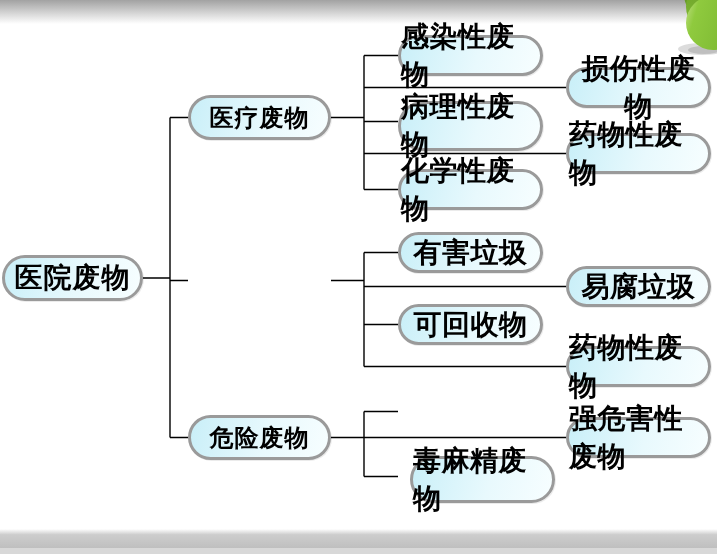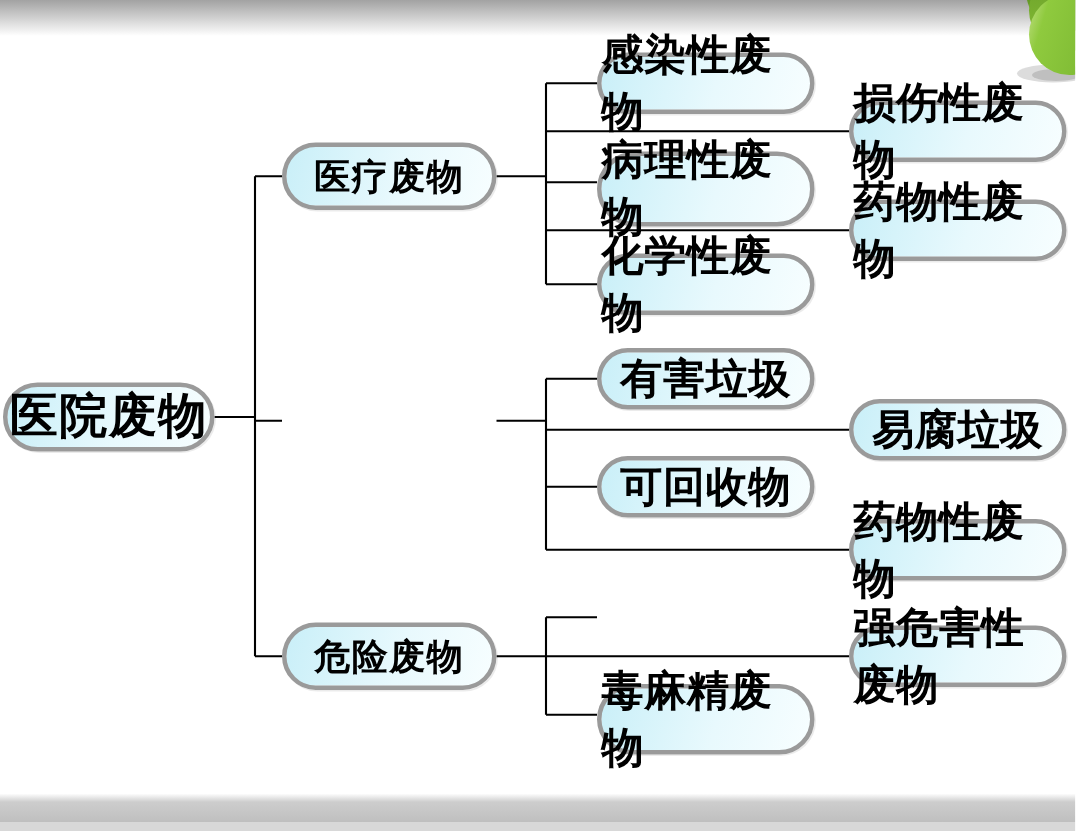--- a/index.html
+++ b/index.html
@@ -32,21 +32,21 @@
   .pill {
     position: absolute;
     box-sizing: border-box;
     border: 3px solid #9a9a9a;
     border-radius: 999px;
     background: linear-gradient(105deg, #c9eff8 0%, #e8f9fd 55%, #f7feff 100%);
     display: flex; align-items: center; justify-content: center;
     color: #000; font-weight: bold;
     box-shadow: 1px 1px 0 rgba(0,0,0,0.08);
   }
-  .lvl1 { font-size: 32px; letter-spacing: 1px; }
+  .lvl1 { font-size: 28px; letter-spacing: 1px; }
   .lvl2 { font-size: 24px; letter-spacing: 1px; }
   .lvl3 { font-size: 28px; letter-spacing: 0.5px; }
 </style>
 </head>
 <body>
 
 <div id="slide">
 
   <div class="top-gradient"></div>
   <div class="footer-bar"></div>
@@ -95,21 +95,21 @@
   <div class="pill lvl2" style="left:188px; top:95px; width:143px; height:45px;">
     <span>医疗废物</span>
   </div>
   <div class="pill lvl2" style="left:188px; top:415px; width:143px; height:45px;">
     <span>危险废物</span>
   </div>
 
   <div class="pill lvl3" style="left:398px; top:35px; width:145px; height:41px;">
     <span>感染性废物</span>
   </div>
-  <div class="pill lvl3" style="left:566px; top:67px; width:145px; height:41px;">
+  <div class="pill lvl3" style="left:566px; top:67px; width:145px; height:41px;text-align:center;">
     <span>损伤性废物</span>
   </div>
   <div class="pill lvl3" style="left:398px; top:101px; width:145px; height:50px;">
     <span>病理性废物</span>
   </div>
   <div class="pill lvl3" style="left:566px; top:133px; width:145px; height:41px;">
     <span>药物性废物</span>
   </div>
   <div class="pill lvl3" style="left:398px; top:169px; width:145px; height:41px;">
     <span>化学性废物</span>
@@ -124,17 +124,17 @@
   <div class="pill lvl3" style="left:398px; top:304px; width:145px; height:41px;">
     <span>可回收物</span>
   </div>
   <div class="pill lvl3" style="left:566px; top:346px; width:145px; height:41px;">
     <span>药物性废物</span>
   </div>
 
   <div class="pill lvl3" style="left:566px; top:417px; width:145px; height:41px;">
     <span>强危害性废物</span>
   </div>
-  <div class="pill lvl3" style="left:398px; top:456px; width:145px; height:47px;">
+  <div class="pill lvl3" style="left:410px; top:456px; width:145px; height:47px;">
     <span>毒麻精废物</span>
   </div>
 
 </div>
 
 </body></html>

